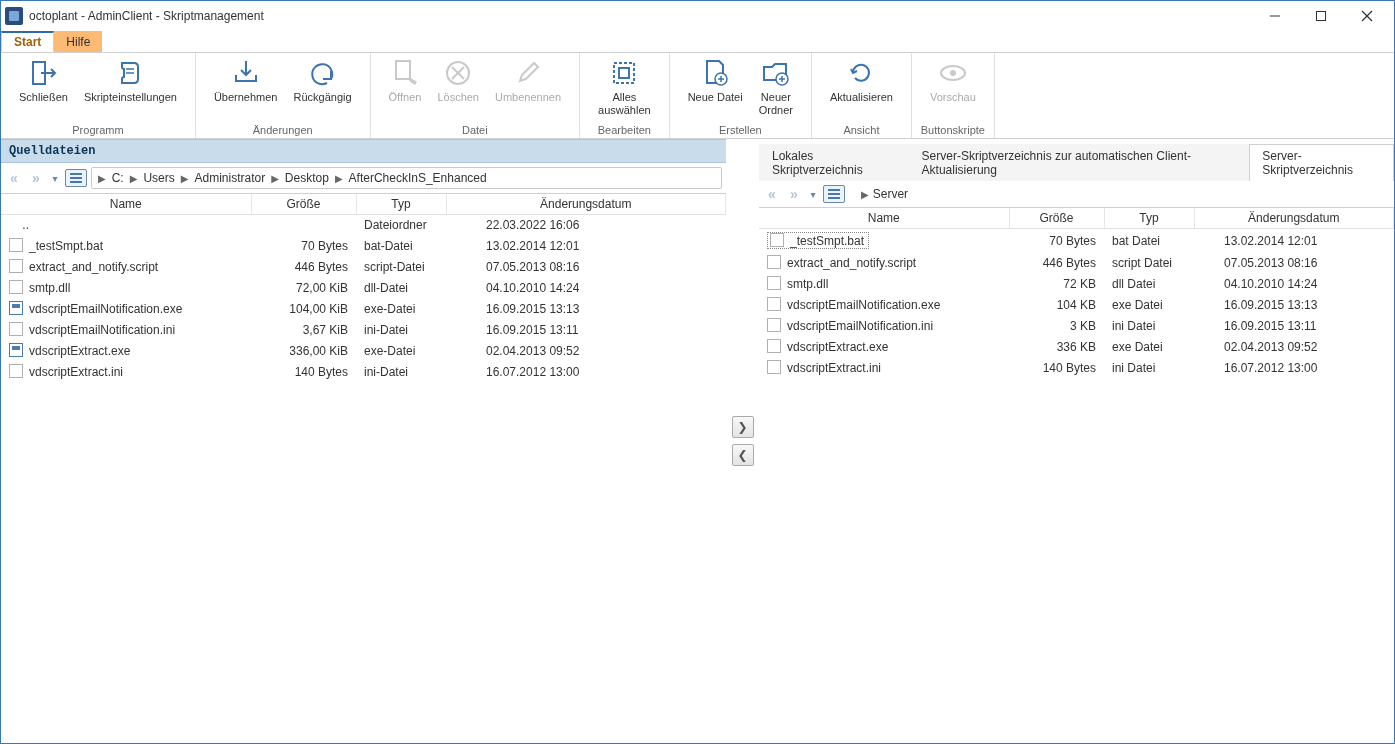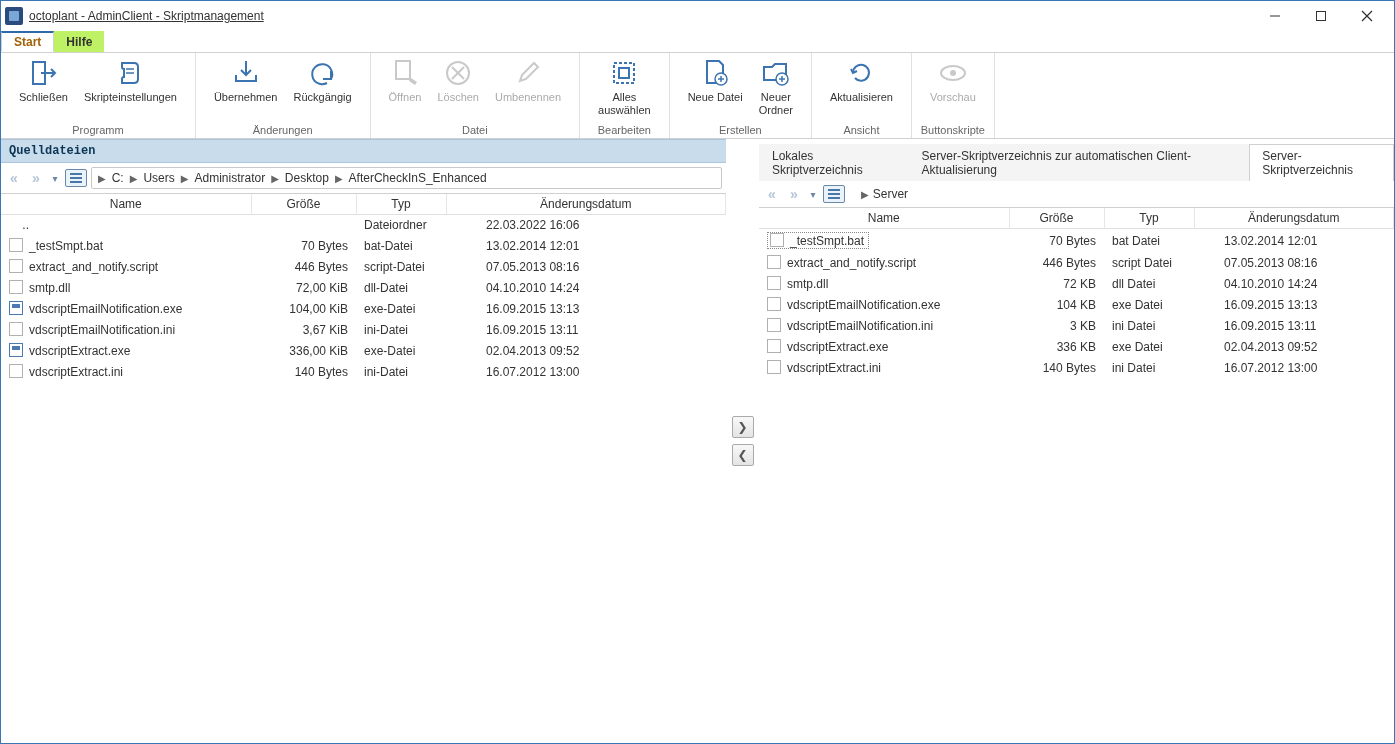--- a/index.html
+++ b/index.html
@@ -1,27 +1,27 @@
 <!DOCTYPE html>
 <html><head>
 <meta charset="utf-8">
 <style>
 * { box-sizing: border-box; margin: 0; padding: 0; font-family: "Segoe UI", Tahoma, sans-serif; }
 body { background: #fff; font-size: 12px; color: #333; overflow: hidden; width: 1395px; height: 744px; border: 1px solid #3a76b2; }
-.titlebar { height: 30px; display: flex; align-items: center; padding: 0 4px; background: #fff; text-decoration: underline; }
+.titlebar { height: 30px; display: flex; align-items: center; padding: 0 4px; background: #fff; }
 .titlebar .app-icon { width: 18px; height: 18px; background: #2a4b7c; margin-right: 6px; display: inline-block; border-radius: 2px; position: relative; }
 .titlebar .app-icon::after { content: ""; position: absolute; inset: 4px; background: #7aa7d8; border-radius: 1px; }
 .titlebar .title-text { font-size: 12px; flex: 1; }
 .win-controls { display: flex; }
 .win-btn { width: 46px; height: 28px; display: flex; align-items: center; justify-content: center; font-size: 14px; }
 
 .menu-bar { height: 22px; display: flex; align-items: stretch; border-bottom: 1px solid #d0d0d0; }
 .menu-tab { padding: 2px 12px; display: flex; align-items: center; }
 .menu-tab.active { background: #fff; border: 1px solid #d0d0d0; border-bottom: 1px solid #fff; color: #a16207; font-weight: bold; border-top: 2px solid #2f6aa8; }
-.menu-tab:not(.active) { background: #bef264; font-weight: bold; }
+.menu-tab:not(.active) { background: #fdba74; }
 
 .ribbon { height: 86px; background: #fff; display: flex; border-bottom: 1px solid #d0d0d0; }
 .ribbon-group { border-right: 1px solid #e0e0e0; display: flex; flex-direction: column; padding: 2px 0 0 0; }
 .ribbon-group-items { display: flex; flex: 1; align-items: flex-start; padding: 0 10px; }
 .ribbon-group-label { text-align: center; font-size: 11px; color: #666; padding: 1px 0 2px 0; background: #fff; }
 .ribbon-btn { display: flex; flex-direction: column; align-items: center; padding: 2px 8px; cursor: default; line-height: 1.15; text-align: center; min-width: 46px; }
 .ribbon-btn .icon { width: 32px; height: 32px; margin-bottom: 2px; display: flex; align-items: center; justify-content: center; }
 .ribbon-btn.disabled { color: #aaa; }
 .ribbon-btn.disabled svg { opacity: 0.45; }
 .ribbon-btn small { font-size: 11px; }

